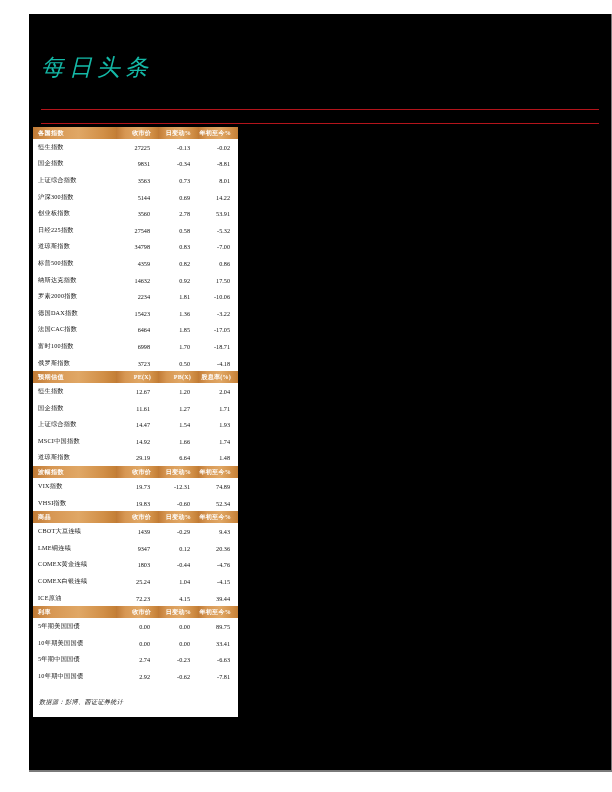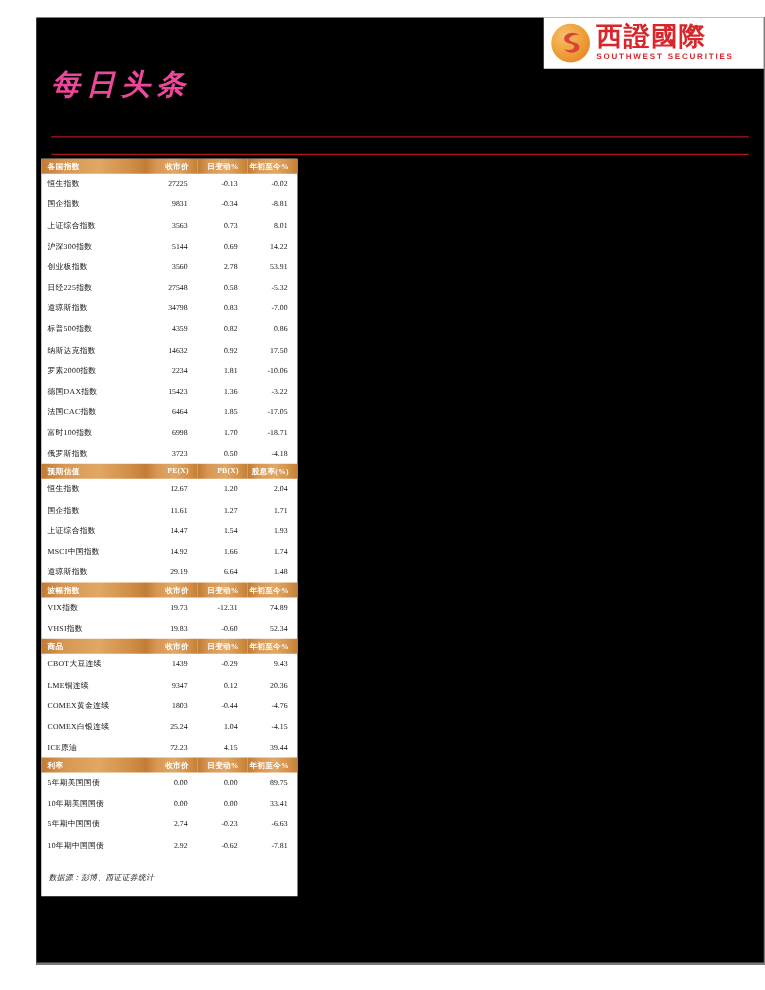--- a/index.html
+++ b/index.html
@@ -83,22 +83,22 @@
     white-space: nowrap;
   }
 
   
   #headline {
     position: absolute;
     left: 12px;
     top: 38px;
     font-family: "Liberation Serif", "DejaVu Serif", serif;
     font-size: 23px;
-    font-weight: bold;
-    color: #ec4899;
+    font-weight: normal;
+    color: #14b8a6;
     letter-spacing: 5px;
     font-style: italic;
   }
   .rule {
     position: absolute;
     left: 12px;
     width: 558px;
     height: 1px;
     background: #b3141b;
   }
@@ -170,31 +170,20 @@
     color: #1a1a1a;
     padding: 13px 0 10px 6px;
     letter-spacing: 0.3px;
   }
 </style>
 </head>
 <body>
 
 <div id="page">
 
-  <div id="logo">
-    <div id="logo-mark">
-      <svg class="swirl" viewBox="0 0 24 24">
-        <path d="M19 5.2 C15.5 2.2 9.6 2.6 7.2 5.6 C5.3 8 6.6 10.8 10 11.6 C13.6 12.4 15.2 13.6 14.2 15.2 C13 17.1 9.4 17.6 6.2 16.2 C8.6 19.6 14.8 20.2 17.6 17.2 C19.8 14.8 18.4 11.8 14.6 10.9 C11.2 10.1 9.6 9 10.6 7.4 C11.8 5.5 15.6 4.1 19 5.2 Z" fill="#d9453a"></path>
-      </svg>
-    </div>
-    <div id="logo-text">
-      <div id="logo-cn">西證國際</div>
-      <div id="logo-en">SOUTHWEST SECURITIES</div>
-    </div>
-  </div>
 
   <div id="headline">每日头条</div>
 
   <div class="rule" id="rule1"></div>
   <div class="rule" id="rule2"></div>
 
   <div id="datatable">
     <table>
       <colgroup>
         <col class="c0">

